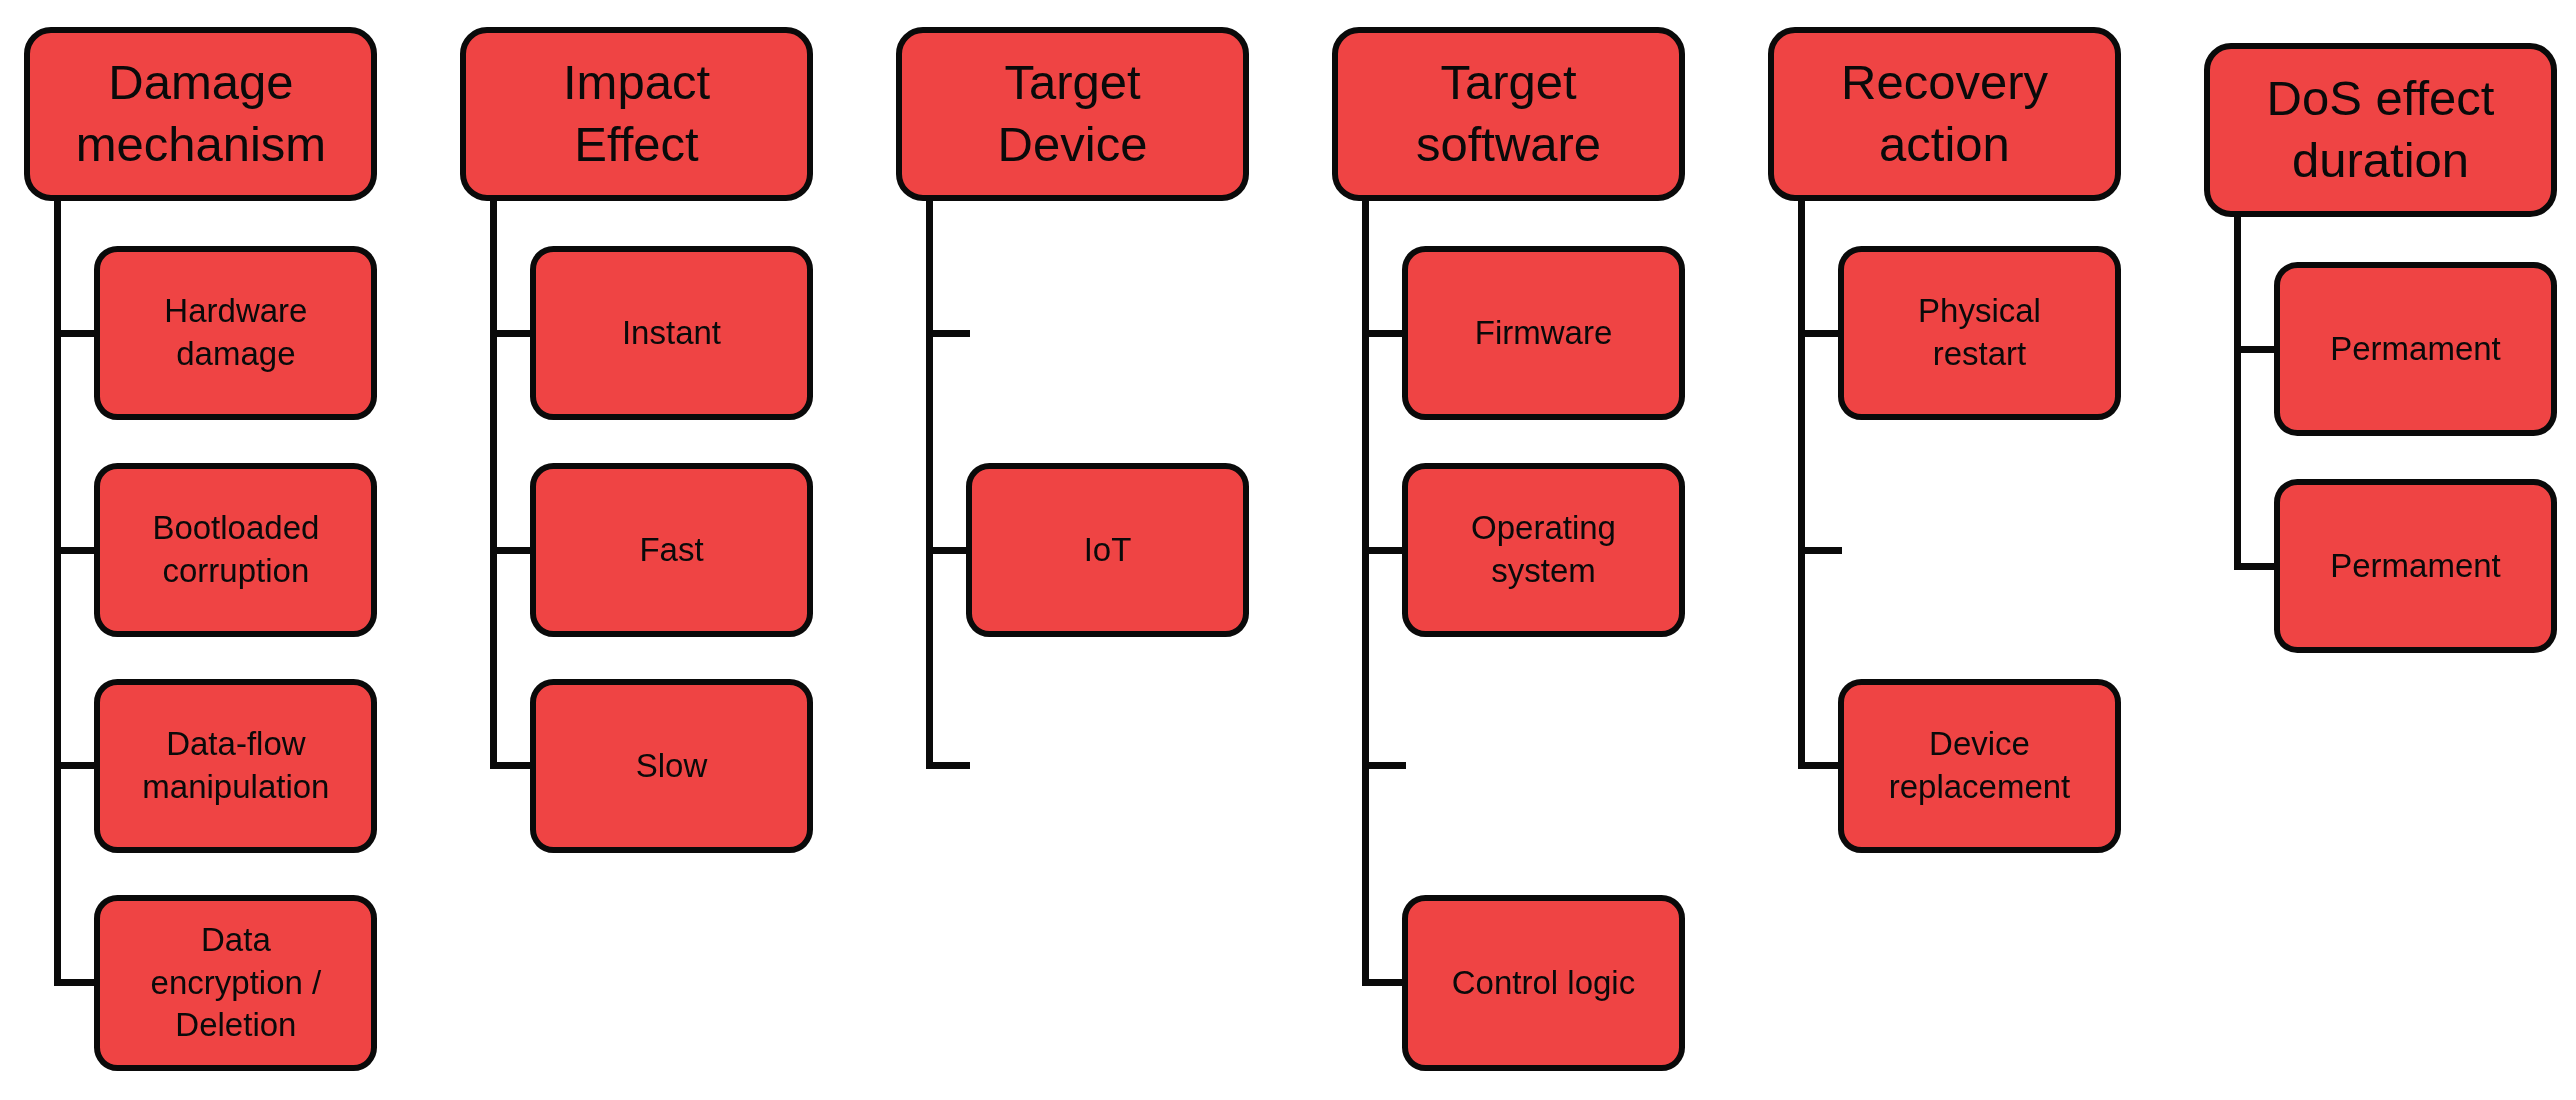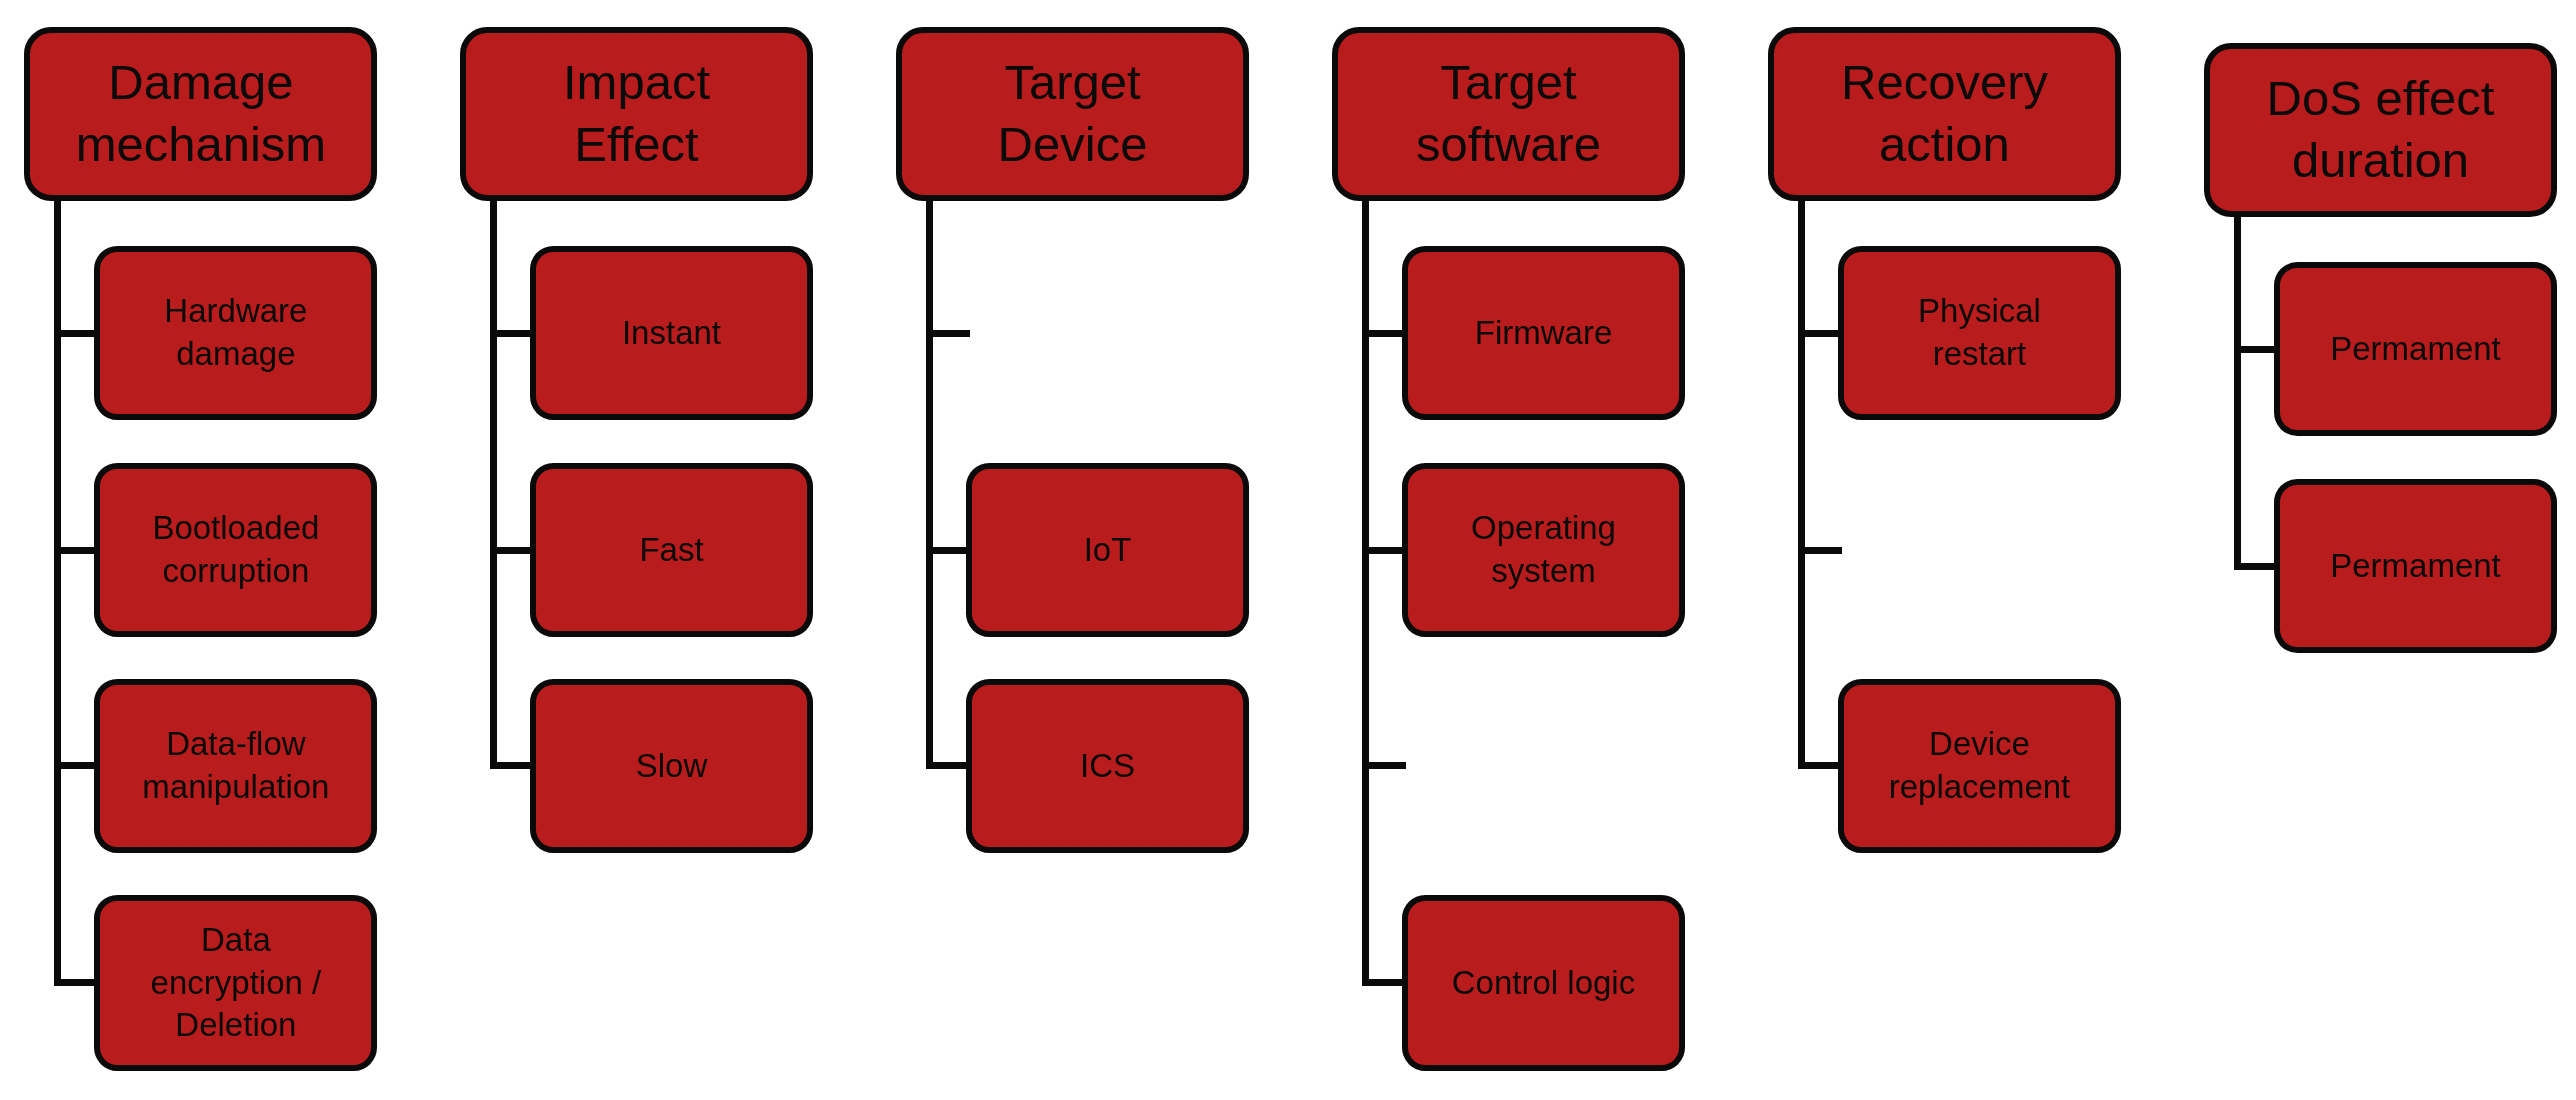--- a/index.html
+++ b/index.html
@@ -29,21 +29,21 @@
   .col-0 { left: 24.4px; }
   .col-1 { left: 460px; }
   .col-2 { left: 896px; }
   .col-3 { left: 1332px; }
   .col-4 { left: 1768px; }
   .col-5 { left: 2204px; margin-top: 16px; }
 
   .box {
     position: absolute;
     box-sizing: border-box;
-    background: #b91c1c;
+    background: #ef4444;
     border: 6.8px solid #0a0a0a;
     display: flex;
     align-items: center;
     justify-content: center;
     text-align: center;
   }
   .box.root {
     left: 0;
     top: 0;
     width: 353px;
@@ -119,21 +119,20 @@
     <div class="box child r2">Slow</div>
   </div>
 
   <div class="column col-2">
     <div class="trunk trunk-3"></div>
     <div class="stub r0"></div>
     <div class="stub r1"></div>
     <div class="stub r2"></div>
     <div class="box root">Target Device</div>
     <div class="box child r1">IoT</div>
-    <div class="box child r2">ICS</div>
   </div>
 
   <div class="column col-3">
     <div class="trunk trunk-4"></div>
     <div class="stub r0"></div>
     <div class="stub r1"></div>
     <div class="stub r2"></div>
     <div class="stub r3"></div>
     <div class="box root">Target software</div>
     <div class="box child r0">Firmware</div>

